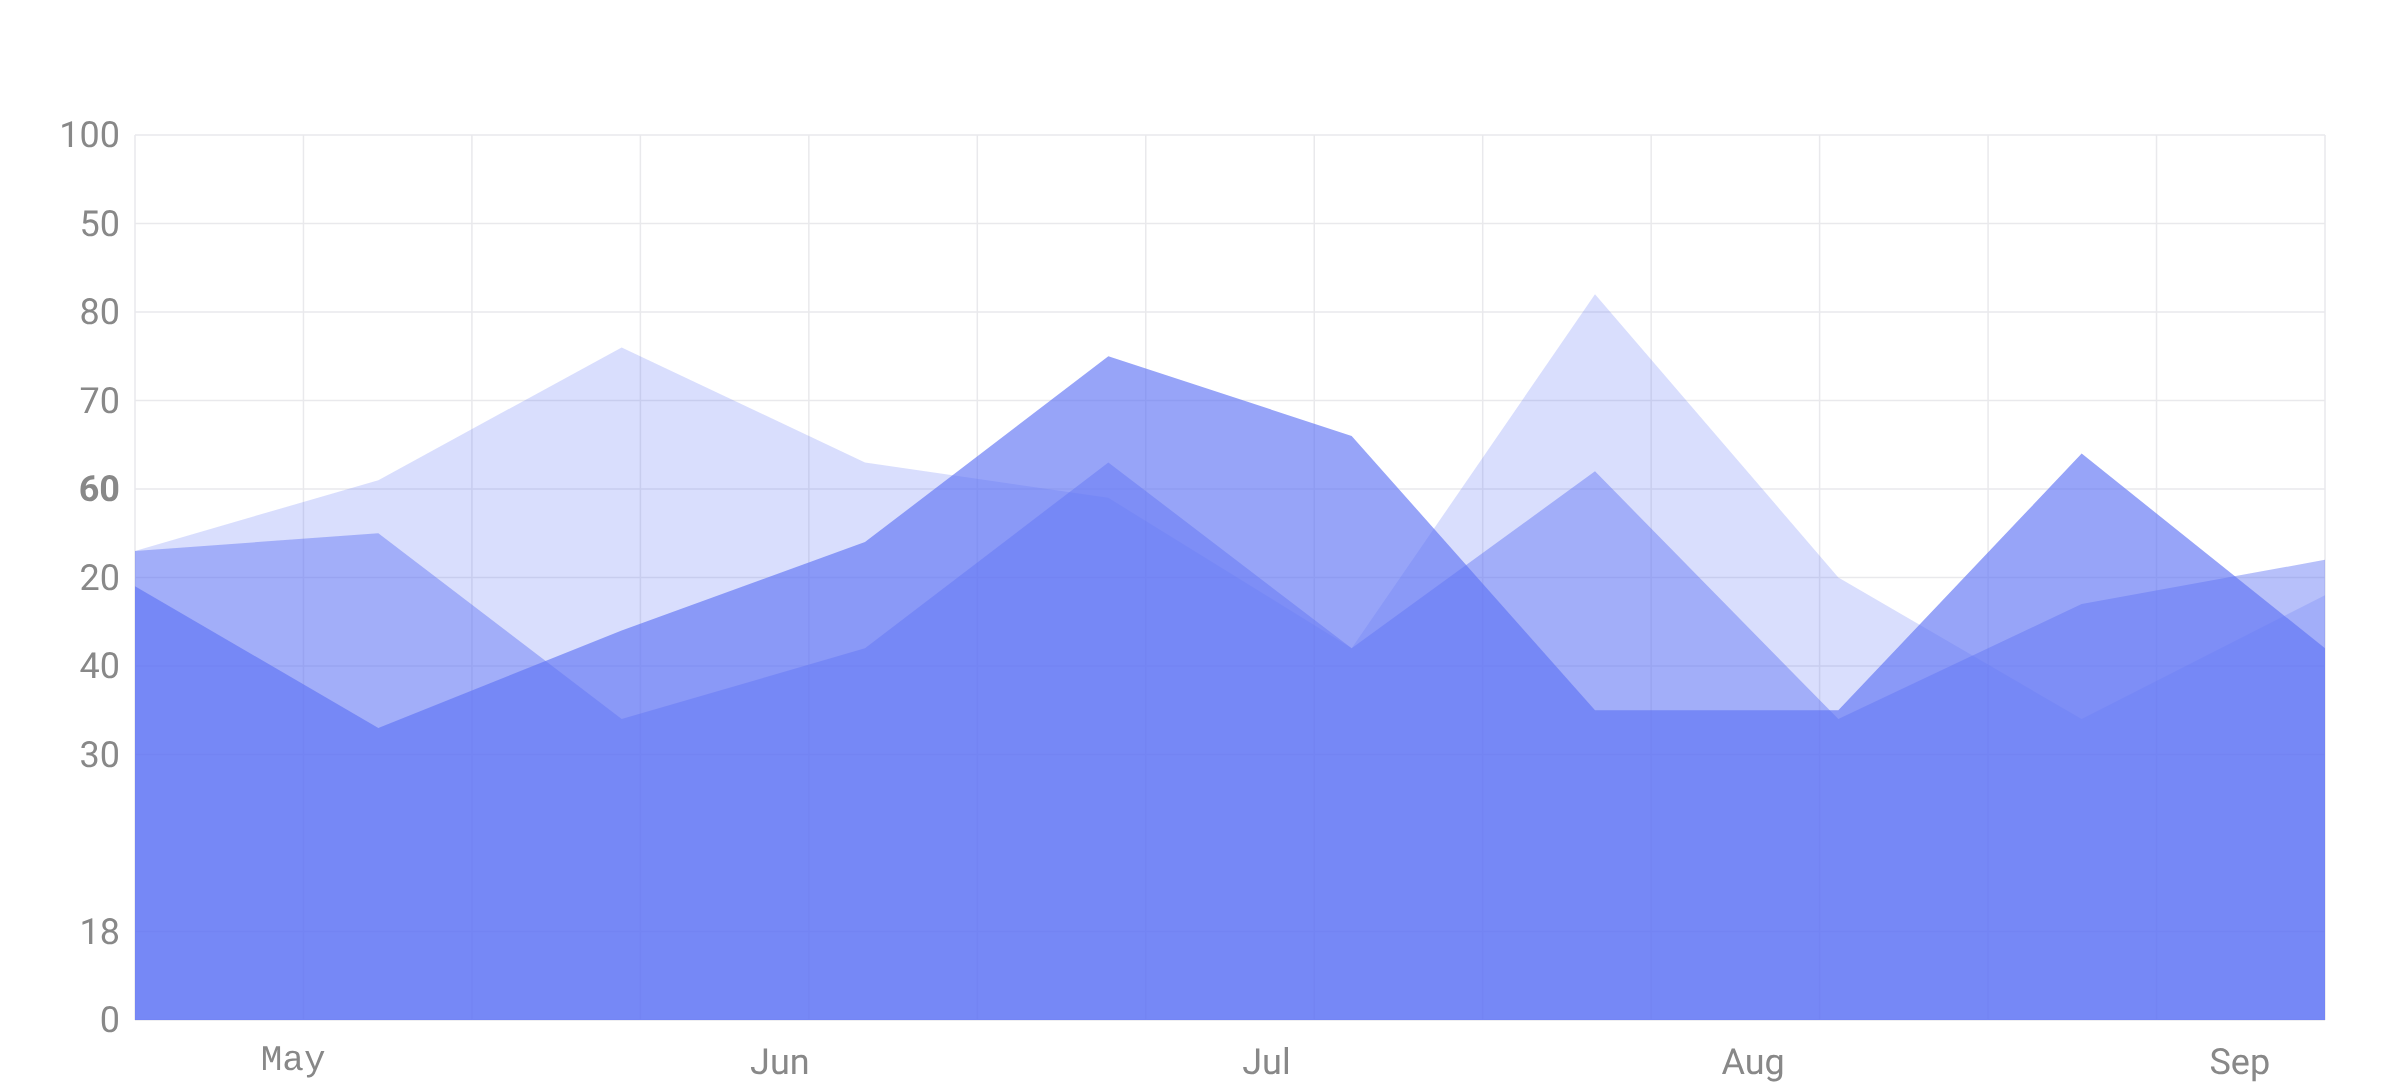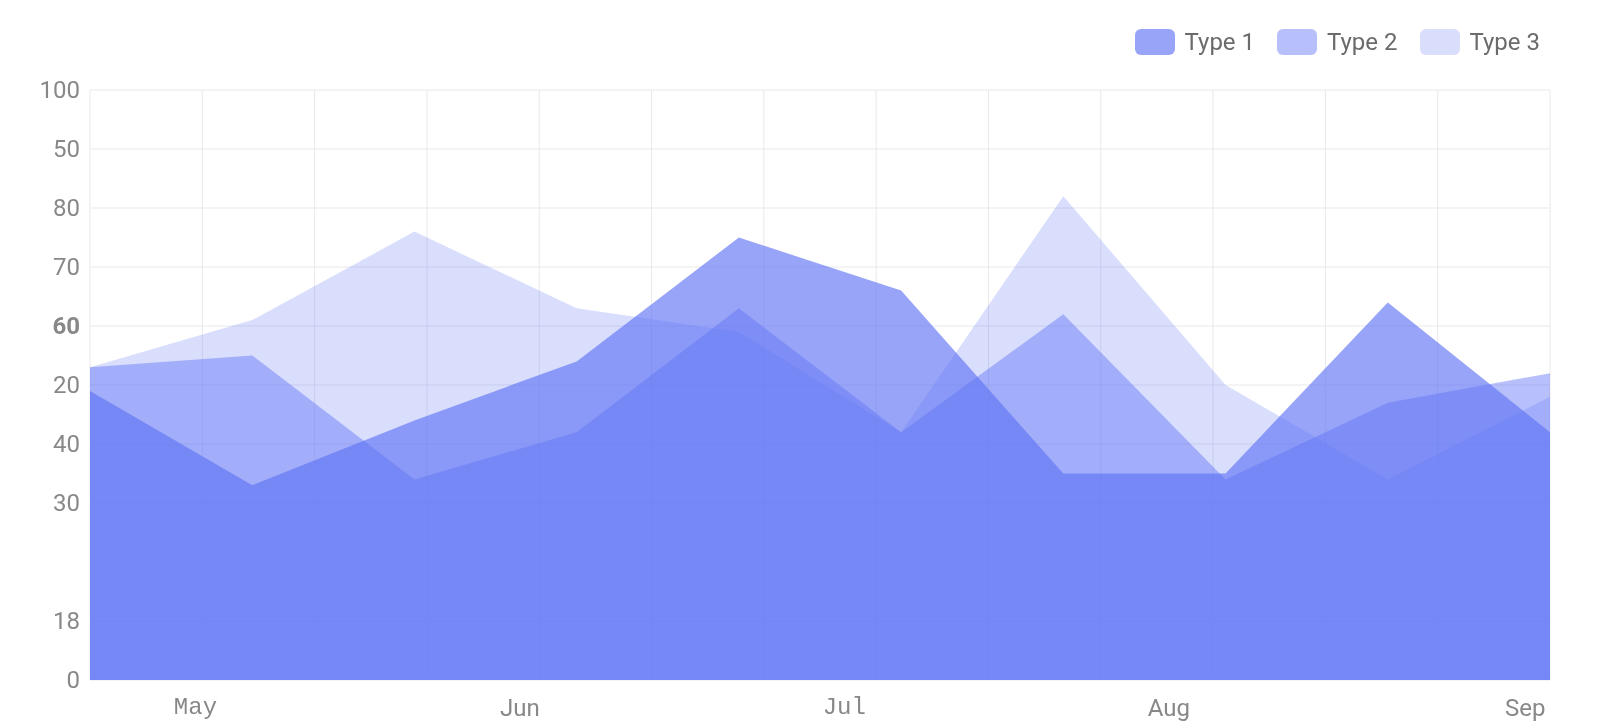--- a/index.html
+++ b/index.html
@@ -45,34 +45,20 @@
     color: #888;
   }
   .y-label { text-align: right; right: 0; transform: translateY(-50%); width: 60px; }
   .x-label { text-align: center; transform: translateX(-50%); top: 0; }
 </style>
 </head>
 <body>
 
 <div class="page">
 
-  <div class="legend">
-    <div class="legend-item">
-      <span class="legend-swatch" style="background: rgba(95, 115, 245, 0.65);"></span>
-      <span>Type 1</span>
-    </div>
-    <div class="legend-item">
-      <span class="legend-swatch" style="background: rgba(95, 115, 245, 0.45);"></span>
-      <span>Type 2</span>
-    </div>
-    <div class="legend-item">
-      <span class="legend-swatch" style="background: rgba(95, 115, 245, 0.24);"></span>
-      <span>Type 3</span>
-    </div>
-  </div>
 
   <div id="plot" class="plot" style="left: 90px; top: 90px; width: 1460px; height: 590px;">
     <svg id="plot-svg" style="position:absolute;left:0;top:0;overflow:visible" width="1460" height="590" viewBox="0 0 1460 590">
         <g>
           <line x1="0" x2="1460" y1="590" y2="590" stroke="#e9e9ec" stroke-width="1"></line>
           <line x1="0" x2="1460" y1="531" y2="531" stroke="#e9e9ec" stroke-width="1"></line>
           <line x1="0" x2="1460" y1="413" y2="413" stroke="#e9e9ec" stroke-width="1"></line>
           <line x1="0" x2="1460" y1="354" y2="354" stroke="#e9e9ec" stroke-width="1"></line>
           <line x1="0" x2="1460" y1="295" y2="295" stroke="#e9e9ec" stroke-width="1"></line>
           <line x1="0" x2="1460" y1="236" y2="236" stroke="#e9e9ec" stroke-width="1"></line>
@@ -107,19 +93,19 @@
         <div class="axis-label y-label" style="top: 295px; left: -70px;">20</div>
         <div class="axis-label y-label" style="top: 236px; left: -70px; font-weight: bold;">60</div>
         <div class="axis-label y-label" style="top: 177px; left: -70px;">70</div>
         <div class="axis-label y-label" style="top: 118px; left: -70px;">80</div>
         <div class="axis-label y-label" style="top: 59px; left: -70px;">50</div>
         <div class="axis-label y-label" style="top: 0px; left: -70px;">100</div>
       </div>
     <div id="x-axis" style="position: absolute; left: 0px; top: 604px; width: 1460px;">
         <div class="axis-label x-label" style="left: 105.444px; font-family: Liberation Mono, monospace;">May</div>
         <div class="axis-label x-label" style="left: 429.889px;">Jun</div>
-        <div class="axis-label x-label" style="left: 754.333px; font-family: Liberation Mono, monospace;">Jul</div>
+        <div class="axis-label x-label" style="left: 754.333px;">Jul</div>
         <div class="axis-label x-label" style="left: 1078.78px;">Aug</div>
-        <div class="axis-label x-label" style="left: 1403.22px; margin-left: 32px;">Sep</div>
+        <div class="axis-label x-label" style="left: 1403.22px;">Sep</div>
       </div>
   </div>
 
 </div>
 
 </body></html>

